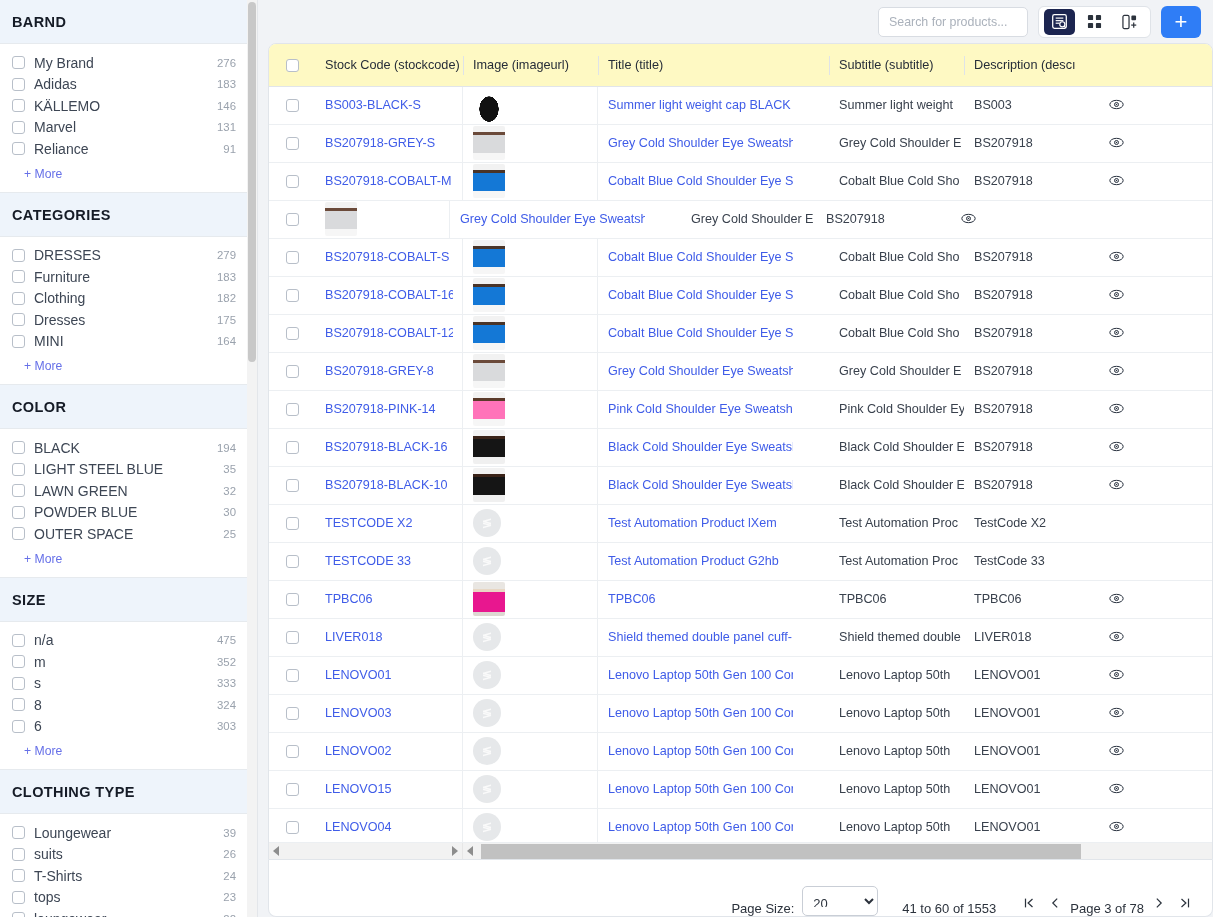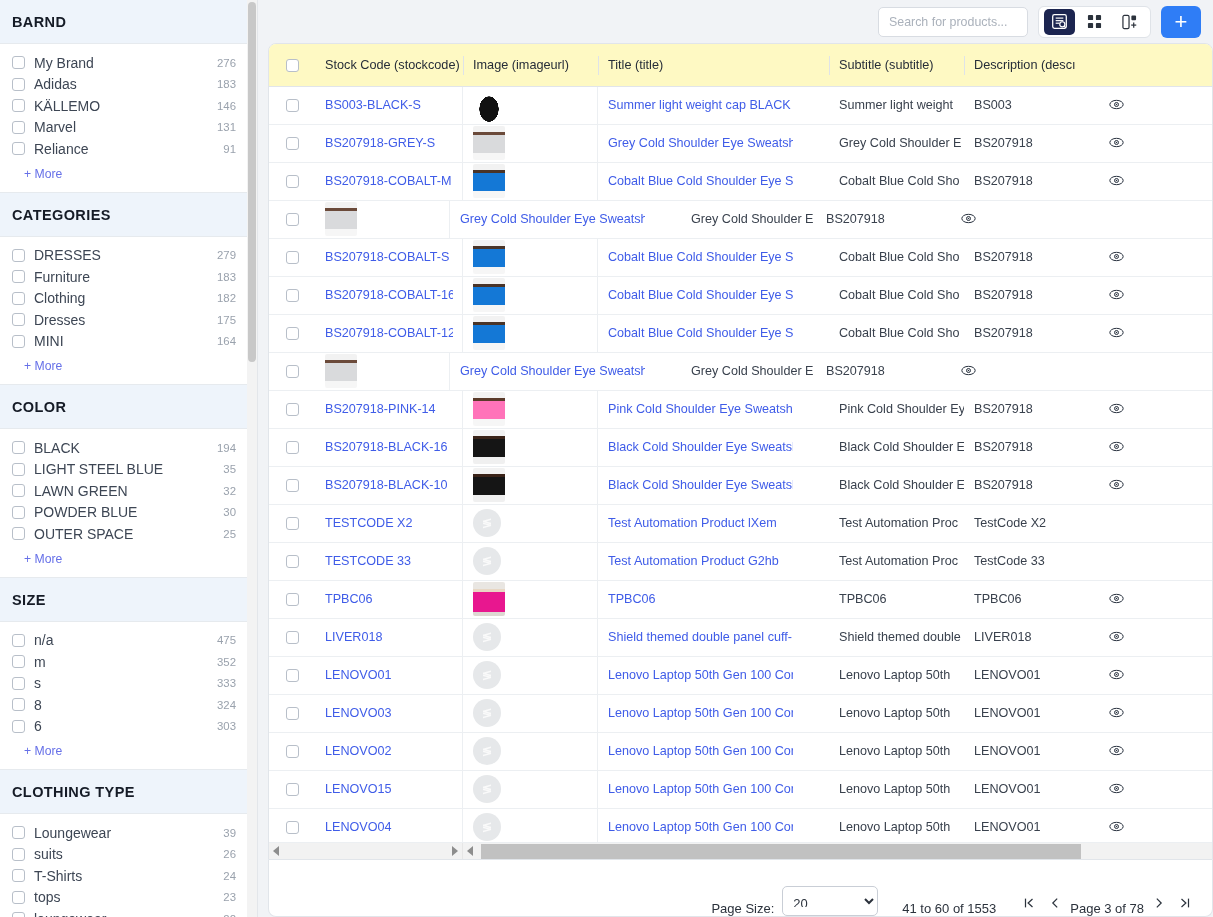--- a/index.html
+++ b/index.html
@@ -213,21 +213,21 @@
     background: #fff;
     margin-left: 10px;
     border: 1px solid #e1e5ea; border-top: none;
     border-radius: 0 0 8px 8px;
     display: flex; align-items: flex-end; justify-content: flex-end;
     padding-right: 14px;
     font-size: 13px; color: #2b323c;
   }
   .pg-label { margin-right: 8px; }
   .pg-select {
-    width: 96px; height: 30px;
+    width: 76px; height: 30px;
     border: 1px solid #c9ced6; border-radius: 5px;
     background: #fff; color:#2b323c;
     font-size: 13px; padding: 8px 6px;
     font-family: "Liberation Sans", sans-serif;
   }
   .pg-range { margin: 0 20px 0 24px; }
   .pg-btn {
     width: 26px; height: 26px;
     display:inline-flex; align-items:center; justify-content:center;
     color:#2b323c; font-size: 15px; cursor:pointer;
@@ -612,20 +612,23 @@
               <span class="eye"><svg width="15" height="11" viewBox="0 0 18 12">
                   <ellipse cx="9" cy="6" rx="8" ry="5" fill="none" stroke="#2a3340" stroke-width="1.2"></ellipse>
                   <circle cx="9" cy="6" r="2.4" fill="none" stroke="#2a3340" stroke-width="1.2"></circle>
                   <circle cx="9" cy="6" r="1" fill="#2a3340"></circle>
                 </svg></span>
             </div>
           </div>
           <div class="row">
             <div class="cell c-check">
               <span class="cbx"></span>
+            </div>
+            <div class="cell c-stock">
+              <span class="link">BS207918-GREY-8</span>
             </div>
             <div class="cell c-img">
               <span class="thumb" style="background-image:linear-gradient(#f2f2f2 0 18%, #6b4a3a 18% 26%, #d9dadc 26% 78%, #f6f6f6 78% 100%)"></span>
             </div>
             <div class="cell c-title">
               <span class="link">Grey Cold Shoulder Eye Sweatshir</span>
             </div>
             <div class="cell c-sub">
               <span>Grey Cold Shoulder E</span>
             </div>

